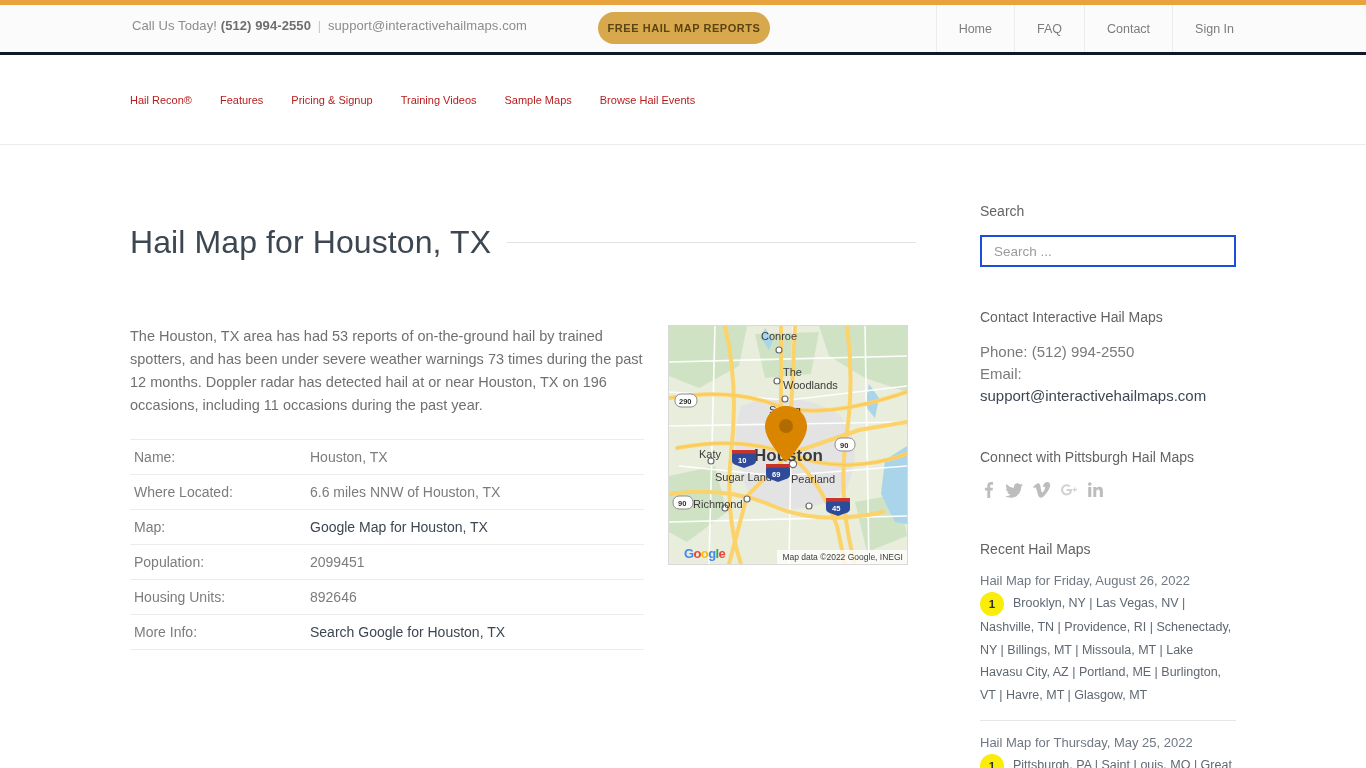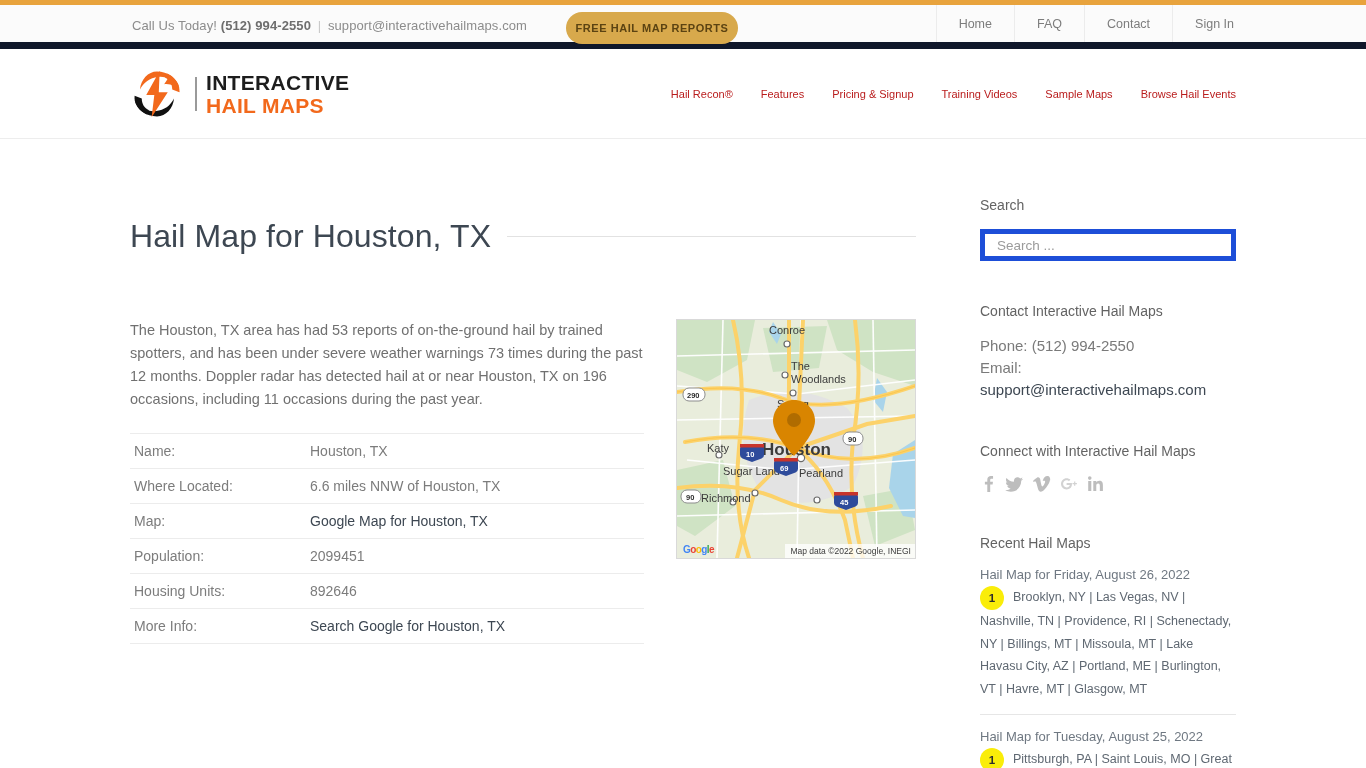--- a/index.html
+++ b/index.html
@@ -10,41 +10,41 @@
     background: #ffffff;
     font-family: "Liberation Sans", sans-serif;
     -webkit-font-smoothing: antialiased;
   }
 
   
   .top-rule { height: 5px; background: #e8a33d; width: 100%; }
 
   
   .topbar {
-    height: 44px;
+    height: 50px;
     background: #fbfbfb;
-    border-bottom: 7px solid #0f172a;
+    border-bottom: 3px solid #0f172a;
     position: relative;
   }
   .topbar-inner {
     width: 1106px; margin: 0 auto;
     height: 100%;
     position: relative;
   }
   .topbar-contact {
     position: absolute; left: 2px; top: 13px;
     font-size: 13px; color: #8c8c8c; letter-spacing: .1px;
     white-space: nowrap;
   }
   .topbar-contact b { color: #6e6e6e; font-weight: 700; }
   .topbar-contact .sep { color: #c9c9c9; padding: 0 3px; }
   .topbar-contact .email { color: #8c8c8c; text-decoration: none; }
 
   .cta-btn {
-    position: absolute; left: 436px; top: 7px;
+    position: absolute; left: 468px; top: 7px;
     width: 172px; height: 32px;
     background: #d8a94c;
     border-radius: 18px;
     color: #5b4312;
     font-size: 11px; font-weight: 700; letter-spacing: .55px;
     display: flex; align-items: center; justify-content: center;
     cursor: pointer; border: none;
     font-family: "Liberation Sans", sans-serif;
   }
 
@@ -104,21 +104,21 @@
   .sidebar { width: 256px; flex: 0 0 256px; }
 
   
   .page-title-row { display: flex; align-items: center; margin-bottom: 42px; }
   .page-title {
     font-size: 32px; font-weight: 400; color: #3d4752;
     white-space: nowrap; letter-spacing: .1px;
   }
   .title-rule { height: 1px; background: #e2e2e2; flex: 1; margin-left: 16px; }
 
-  .cols { display: flex; gap: 32px; margin-top: 13px; }
+  .cols { display: flex; gap: 24px; margin-top: 13px; }
   .col-left { width: 514px; flex: 0 0 514px; }
 
   .intro {
     font-size: 14.5px; line-height: 23px; color: #707070;
     margin: 0 0 22px 0;
   }
 
   table.facts { width: 100%; border-collapse: collapse; }
   table.facts tr { border-bottom: 1px solid #ececec; }
   table.facts tr:first-child { border-top: 1px solid #ececec; }
@@ -141,35 +141,35 @@
   .map svg { display: block; }
   .map-credit {
     position: absolute; right: 0; bottom: 0;
     background: rgba(255,255,255,.78);
     font-size: 8.5px; color: #3c3c3c;
     padding: 2px 4px 2px 5px;
     font-family: "Liberation Sans", sans-serif;
     white-space: nowrap;
   }
   .gwm {
-    position: absolute; left: 6px; bottom: 3px;
-    font-size: 10px; font-weight: 700; letter-spacing: -.6px;
+    position: absolute; left: 15px; bottom: 3px;
+    font-size: 13px; font-weight: 700; letter-spacing: -.6px;
     font-family: "Liberation Sans", sans-serif;
   }
   .gwm .b{color:#4285F4}.gwm .r{color:#EA4335}.gwm .y{color:#FBBC05}
   .gwm .g{color:#34A853}
 
   
   .sb-h {
     font-size: 14px; color: #636363; margin: 0 0 16px 0; font-weight: 400;
   }
   .sb-block { margin-bottom: 42px; }
   .search-input {
     width: 100%; height: 32px;
-    border: 5px solid #1d4ed8;
+    border: 2px solid #1d4ed8;
     padding: 0 12px;
     font-size: 13.5px; color: #8d8d8d;
     font-family: "Liberation Sans", sans-serif;
     background: #fff; outline: none;
   }
   .search-input::placeholder { color: #9b9b9b; }
 
   .sb-line { font-size: 15px; color: #7a7a7a; line-height: 22px; }
   .sb-line a { color: #3d4752; text-decoration: none; }
 
@@ -218,37 +218,20 @@
       <a href="#">Contact</a>
       <a href="#">Sign In</a>
     </div>
 
   </div>
 </div>
 
 <div class="header">
   <div class="header-inner">
 
-    <div class="logo">
-      <span class="logo-mark">
-        <svg viewBox="0 0 60 58" width="54" height="52" aria-hidden="true">
-          <path d="M41,6 C50,10 56,18 55,27 L47,24 C47,18 44,13 39,11 Z" fill="#f2691c"></path>
-          <path d="M55,27 C52,21 45,17 38,18 L44,9 C50,12 54,19 55,27 Z" fill="#f2691c"></path>
-          <path d="M30,4 C42,4 52,11 55,22 C49,13 40,9 31,10 C22,11 15,16 11,24 C12,13 20,4 30,4 Z" fill="#f2691c"></path>
-          <path d="M30,54 C18,54 8,47 5,36 C11,45 20,49 29,48 C38,47 45,42 49,34 C48,45 40,54 30,54 Z" fill="#111111"></path>
-          <path d="M19,52 C10,48 4,40 5,31 L13,34 C13,40 16,45 21,47 Z" fill="#111111"></path>
-          <polygon points="33,3 18,30 27,30 24,55 42,27 32,27" fill="#f2691c"></polygon>
-        </svg>
-      </span>
-      <span class="logo-div"></span>
-      <span class="logo-text">
-        <div class="l1">INTERACTIVE</div>
-        <div class="l2">HAIL MAPS</div>
-      </span>
-    </div>
 
     <nav class="mainnav">
       <a href="#">Hail Recon®</a>
       <a href="#">Features</a>
       <a href="#">Pricing &amp; Signup</a>
       <a href="#">Training Videos</a>
       <a href="#">Sample Maps</a>
       <a href="#">Browse Hail Events</a>
     </nav>
 
@@ -421,21 +404,21 @@
     <div class="sb-block">
       <div class="sb-h">Contact Interactive Hail Maps</div>
       <div class="sb-line">Phone: (512) 994-2550</div>
       <div class="sb-line">
         <span>Email:</span>
         <a href="#">support@interactivehailmaps.com</a>
       </div>
     </div>
 
     <div class="sb-block">
-      <div class="sb-h">Connect with Interactive Hail Maps</div>
+      <div class="sb-h">Connect with Pittsburgh Hail Maps</div>
       <div class="socials">
         <svg width="16" height="18" viewBox="0 0 16 18">
           <path d="M10.2,17 V9.6 h2.4 l0.36,-2.8 H10.2 V5 c0,-0.8 0.22,-1.35 1.38,-1.35 h1.48 V1.15 C12.8,1.1 11.92,1 10.9,1 C8.76,1 7.3,2.3 7.3,4.7 v2.1 H4.9 v2.8 h2.4 V17 Z" fill="#bdbdbd"></path>
         </svg>
         <svg width="19" height="18" viewBox="0 0 19 18">
           <path d="M18,4 c-0.66,0.3 -1.36,0.5 -2.1,0.58 c0.76,-0.45 1.34,-1.16 1.6,-2.01 c-0.7,0.42 -1.48,0.72 -2.31,0.88 C14.53,2.73 13.58,2.3 12.53,2.3 c-2.01,0 -3.64,1.63 -3.64,3.64 c0,0.28 0.03,0.56 0.09,0.83 C5.96,6.62 3.28,5.17 1.49,2.97 C1.18,3.5 1,4.12 1,4.78 c0,1.26 0.64,2.38 1.62,3.03 C2.02,7.79 1.45,7.62 0.96,7.35 v0.04 c0,1.76 1.25,3.23 2.92,3.57 c-0.31,0.08 -0.63,0.13 -0.96,0.13 c-0.23,0 -0.46,-0.02 -0.68,-0.07 c0.46,1.45 1.81,2.5 3.4,2.53 c-1.25,0.98 -2.82,1.56 -4.53,1.56 c-0.3,0 -0.58,-0.02 -0.87,-0.05 c1.61,1.03 3.53,1.64 5.59,1.64 c6.71,0 10.38,-5.56 10.38,-10.38 l-0.01,-0.47 C16.9,5.39 17.51,4.74 18,4 Z" fill="#bdbdbd"></path>
         </svg>
         <svg width="18" height="18" viewBox="0 0 18 18">
           <path d="M16.9,5.3 c-0.08,1.66 -1.24,3.94 -3.48,6.83 c-2.31,3.02 -4.27,4.53 -5.87,4.53 c-0.99,0 -1.83,-0.91 -2.51,-2.74 c-0.46,-1.67 -0.91,-3.35 -1.37,-5.02 c-0.51,-1.83 -1.05,-2.74 -1.63,-2.74 c-0.13,0 -0.57,0.27 -1.33,0.79 L0,5.93 c0.83,-0.73 1.65,-1.47 2.46,-2.2 C3.57,2.77 4.4,2.27 4.96,2.22 c1.31,-0.13 2.12,0.77 2.43,2.69 c0.33,2.08 0.56,3.37 0.69,3.87 c0.38,1.76 0.81,2.64 1.27,2.64 c0.36,0 0.9,-0.57 1.62,-1.71 c0.72,-1.14 1.11,-2.01 1.16,-2.61 c0.1,-0.97 -0.28,-1.45 -1.16,-1.45 c-0.41,0 -0.84,0.1 -1.28,0.29 C10.54,2.2 12.2,0.87 14.66,0.95 C16.48,1.01 17.34,2.46 17.23,5.3 Z" fill="#bdbdbd"></path>
         </svg>
@@ -455,21 +438,21 @@
       <div class="sb-h">Recent Hail Maps</div>
 
       <div class="recent-item">
         <a class="recent-date" href="#">Hail Map for Friday, August 26, 2022</a>
         <div class="recent-cities">
           <span class="badge">1</span><span>Brooklyn, NY | Las Vegas, NV | Nashville, TN | Providence, RI | Schenectady, NY | Billings, MT | Missoula, MT | Lake Havasu City, AZ | Portland, ME | Burlington, VT | Havre, MT | Glasgow, MT</span>
         </div>
       </div>
 
       <div class="recent-item">
-        <a class="recent-date" href="#">Hail Map for Tuesday, August 25, 2022</a>
+        <a class="recent-date" href="#">Hail Map for Thursday, May 25, 2022</a>
         <div class="recent-cities">
           <span class="badge">1</span><span>Pittsburgh, PA | Saint Louis, MO | Great</span>
         </div>
       </div>
 
     </div>
 
   </aside>
 
 </div>

